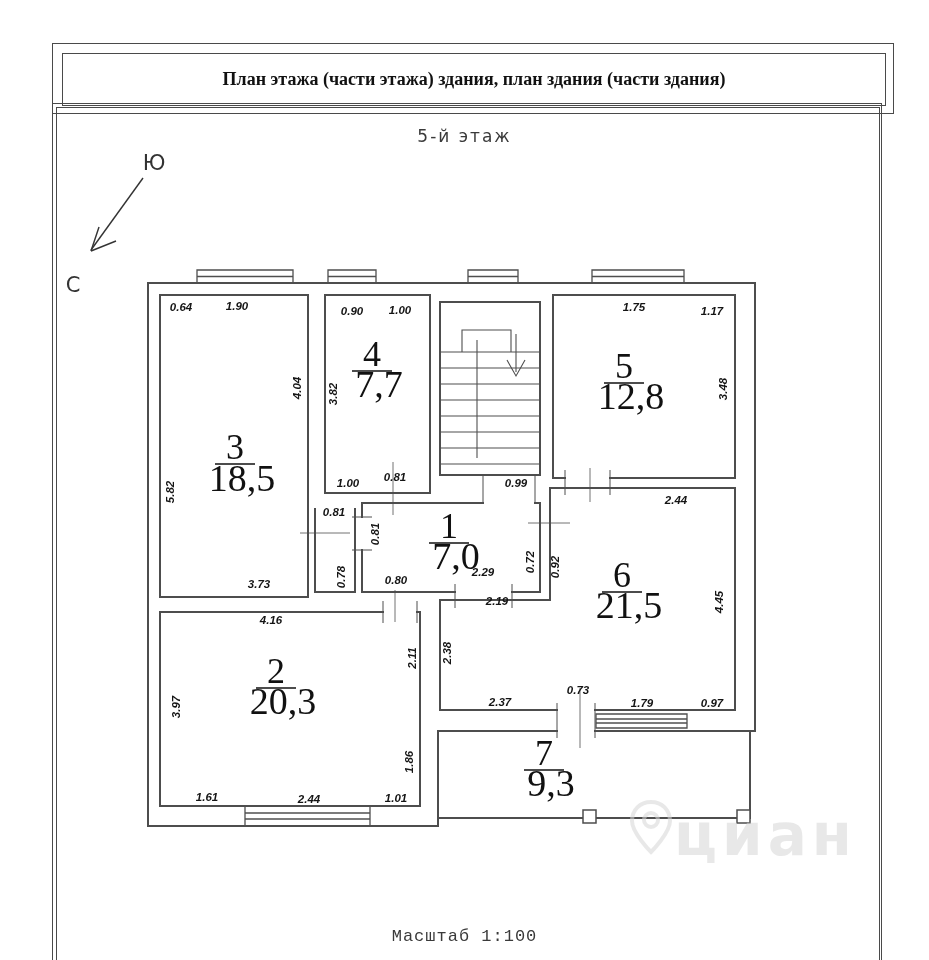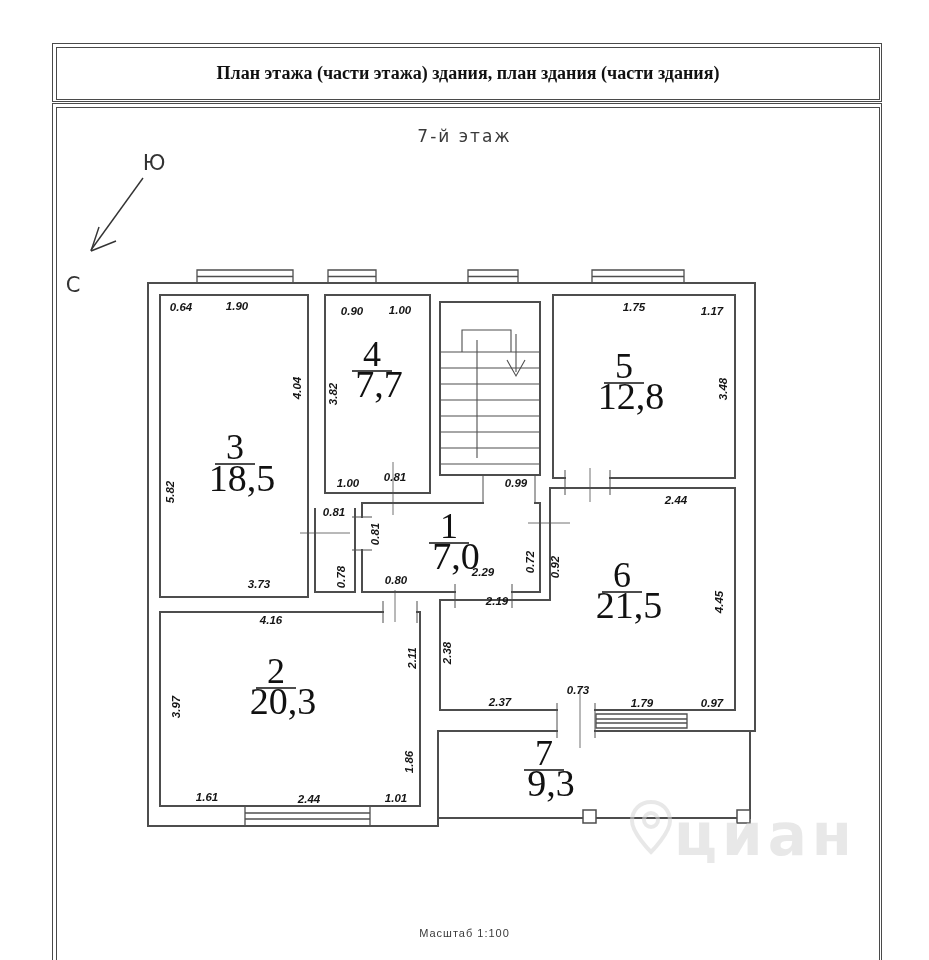--- a/index.html
+++ b/index.html
@@ -2,21 +2,21 @@
 <html><head>
 <meta charset="utf-8">
 <style>
   html,body{margin:0;padding:0;}
   body{
     width:929px;height:960px;position:relative;background:#ffffff;
     font-family:"Liberation Sans",sans-serif;overflow:hidden;
   }
   .title-box{
     position:absolute;left:52px;top:43px;width:822px;height:51px;
-    border:1.5px solid #4a4a4a;padding:3px;box-sizing:content-box;
+    border:1.5px solid #4a4a4a;padding:9px;box-sizing:content-box;
   }
   .title-box-inner{
     width:100%;height:100%;border:1.2px solid #4a4a4a;
     display:flex;align-items:center;justify-content:center;
   }
   .sheet-title{
     font-family:"Liberation Serif",serif;font-weight:bold;font-size:18px;color:#111;
   }
   .content-box{
     position:absolute;left:52px;top:103px;width:822px;height:857px;
@@ -25,22 +25,22 @@
   .content-box-inner{
     width:100%;height:100%;border:1.2px solid #4a4a4a;border-bottom:none;
   }
   .floor-label{
     position:absolute;left:0;right:0;top:126px;text-align:center;
     font-size:17px;color:#3a3a3a;letter-spacing:2px;
     font-family:"DejaVu Sans",sans-serif;
   }
   .scale-label{
     position:absolute;left:0;right:0;top:927px;text-align:center;
-    font-size:11px;color:#3a3a3a;letter-spacing:1px;
-    font-family:Liberation Sans, sans-serif;
+    font-size:17px;color:#3a3a3a;letter-spacing:1px;
+    font-family:Liberation Mono, monospace;
   }
   .watermark{
     position:absolute;left:628px;top:784px;display:flex;align-items:flex-end;
     opacity:0.55;pointer-events:none;
   }
   .watermark .wm-text{
     font-family:"DejaVu Sans",sans-serif;font-size:58px;font-weight:bold;
     color:#d7d7d7;letter-spacing:5px;line-height:1;margin-top:22px;
   }
   #plan-svg{position:absolute;left:0;top:0;}
@@ -51,21 +51,21 @@
 <div class="title-box">
   <div class="title-box-inner">
     <div class="sheet-title">План этажа (части этажа) здания, план здания (части здания)</div>
   </div>
 </div>
 
 <div class="content-box">
   <div class="content-box-inner"></div>
 </div>
 
-<div class="floor-label">7-й этаж</div>
+<div class="floor-label">5-й этаж</div>
 
 <svg id="plan-svg" width="929" height="960" viewBox="0 0 929 960">
     <g>
       <path d="M148,283H755V731H438V826H148Z" fill="none" stroke="#4d4d4d" stroke-width="2"></path>
       <path d="M160,295H308V597H160Z" fill="none" stroke="#4d4d4d" stroke-width="2"></path>
       <path d="M325,295H430V493H325Z" fill="none" stroke="#4d4d4d" stroke-width="2"></path>
       <path d="M440,302H540V475H440Z" fill="none" stroke="#4d4d4d" stroke-width="2"></path>
       <path d="M553,295H735V478H553Z" fill="none" stroke="#4d4d4d" stroke-width="2"></path>
       <path d="M362,503H540V592H362Z" fill="none" stroke="#4d4d4d" stroke-width="2"></path>
       <path d="M315,508V592H355V508" fill="none" stroke="#4d4d4d" stroke-width="2"></path>

